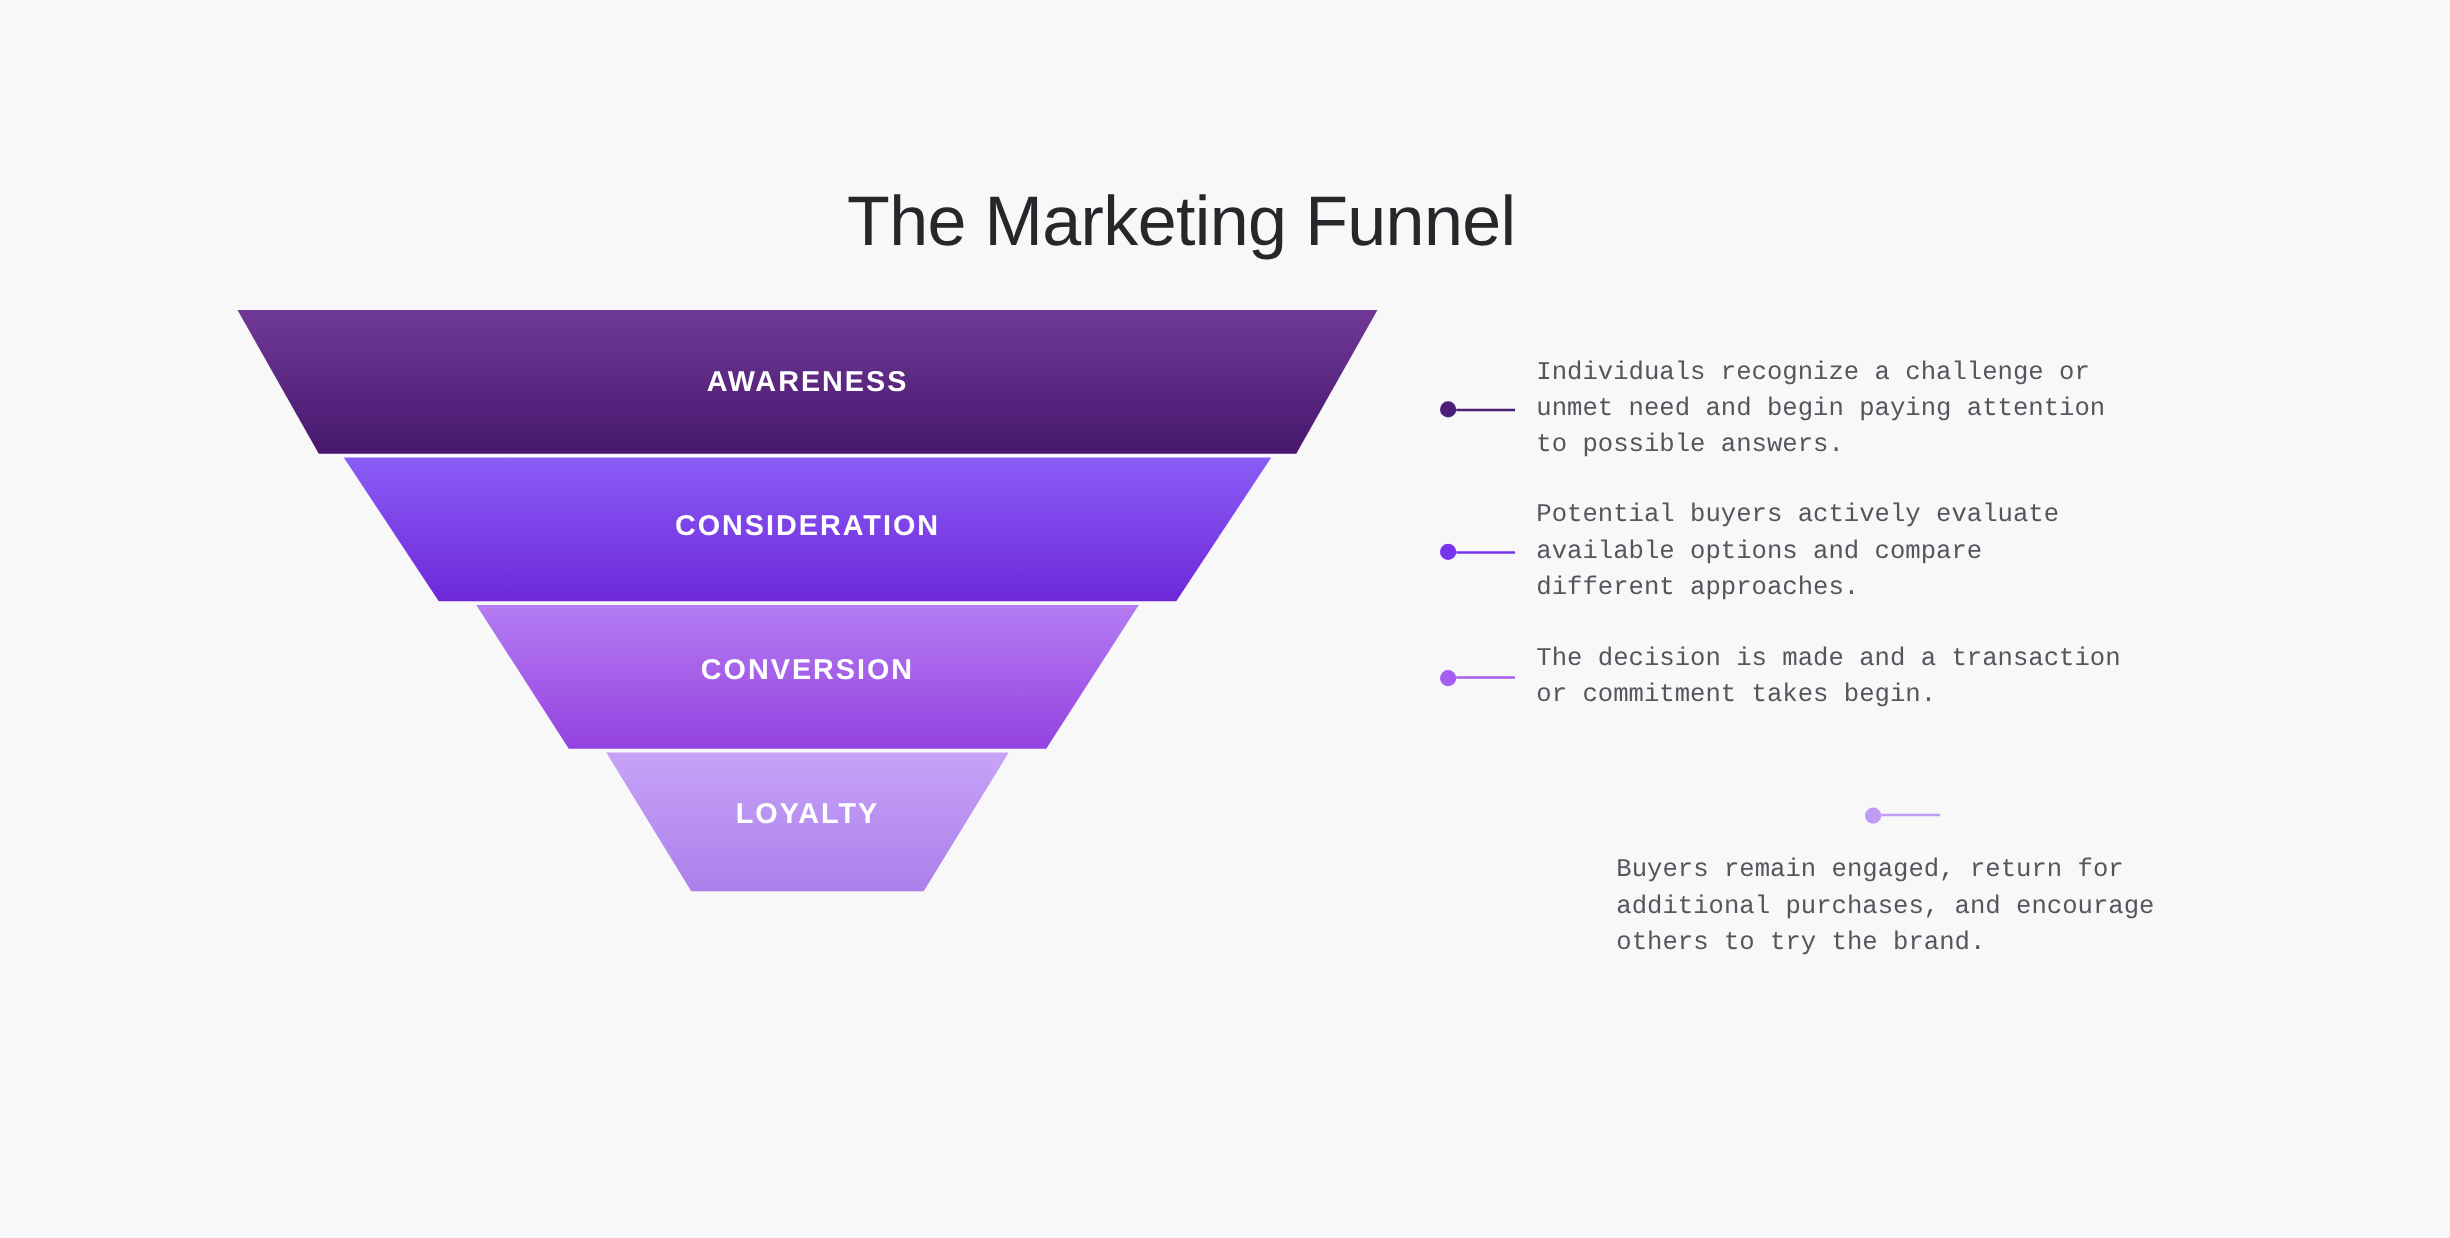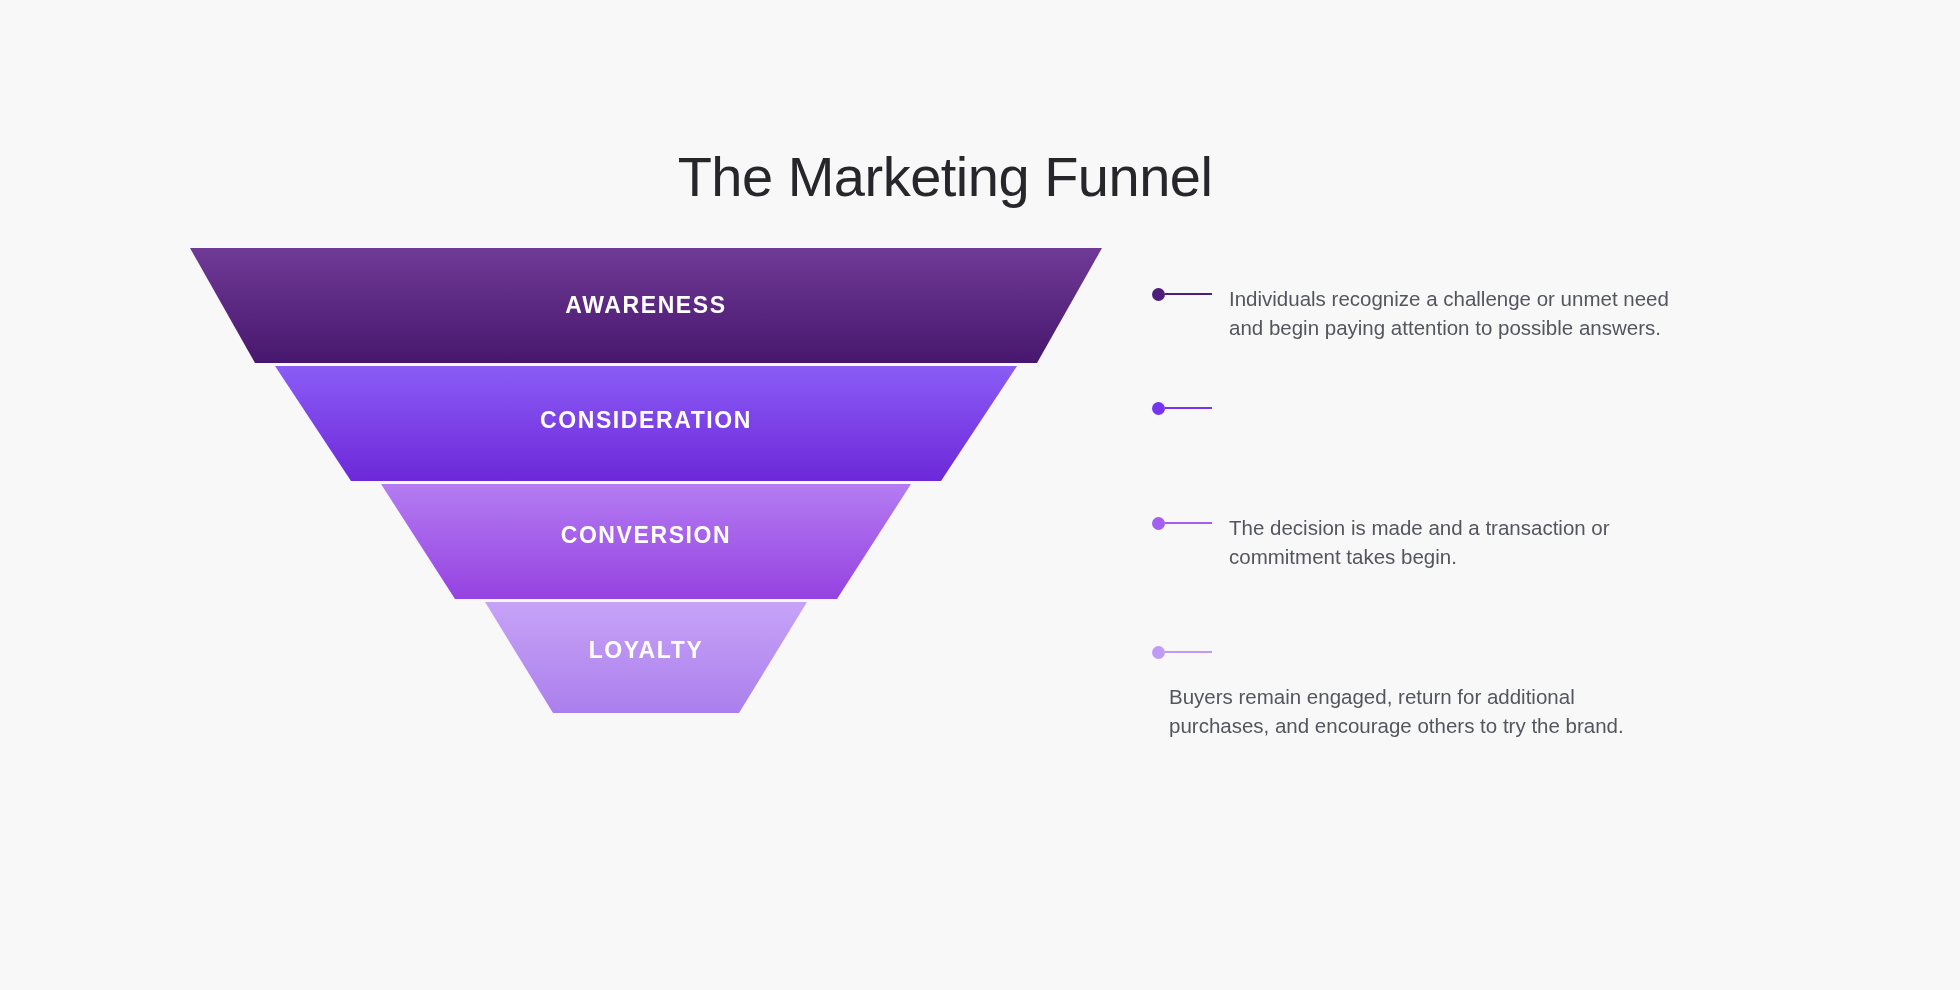--- a/index.html
+++ b/index.html
@@ -56,22 +56,23 @@
     left: 1152px;
     top: 240px;
     width: 760px;
     height: 500px;
   }
 
   .legend-row {
     position: absolute;
     left: 0;
     display: flex;
-    align-items: flex-start;
+    align-items: center;
     width: 740px;
+    font-family: Liberation Mono, monospace;
   }
 
   .connector {
     position: relative;
     width: 60px;
     height: 20px;
     flex: 0 0 60px;
     display: flex;
     align-items: center;
   }
@@ -152,20 +153,21 @@
       <span class="connector-line" style="background:#4c1d79;"></span>
     </span>
     <span class="legend-text">Individuals recognize a challenge or unmet need and begin paying attention to possible answers.</span>
   </div>
 
   <div class="legend-row" style="top: 158px;">
     <span class="connector">
       <span class="connector-dot" style="background:#7734ef;"></span>
       <span class="connector-line" style="background:#7734ef;"></span>
     </span>
+    <span class="legend-text">Potential buyers actively evaluate available options and compare different approaches.</span>
   </div>
 
   <div class="legend-row" style="top: 273px;">
     <span class="connector">
       <span class="connector-dot" style="background:#a45ef0;"></span>
       <span class="connector-line" style="background:#a45ef0;"></span>
     </span>
     <span class="legend-text">The decision is made and a transaction or commitment takes begin.</span>
   </div>
 

